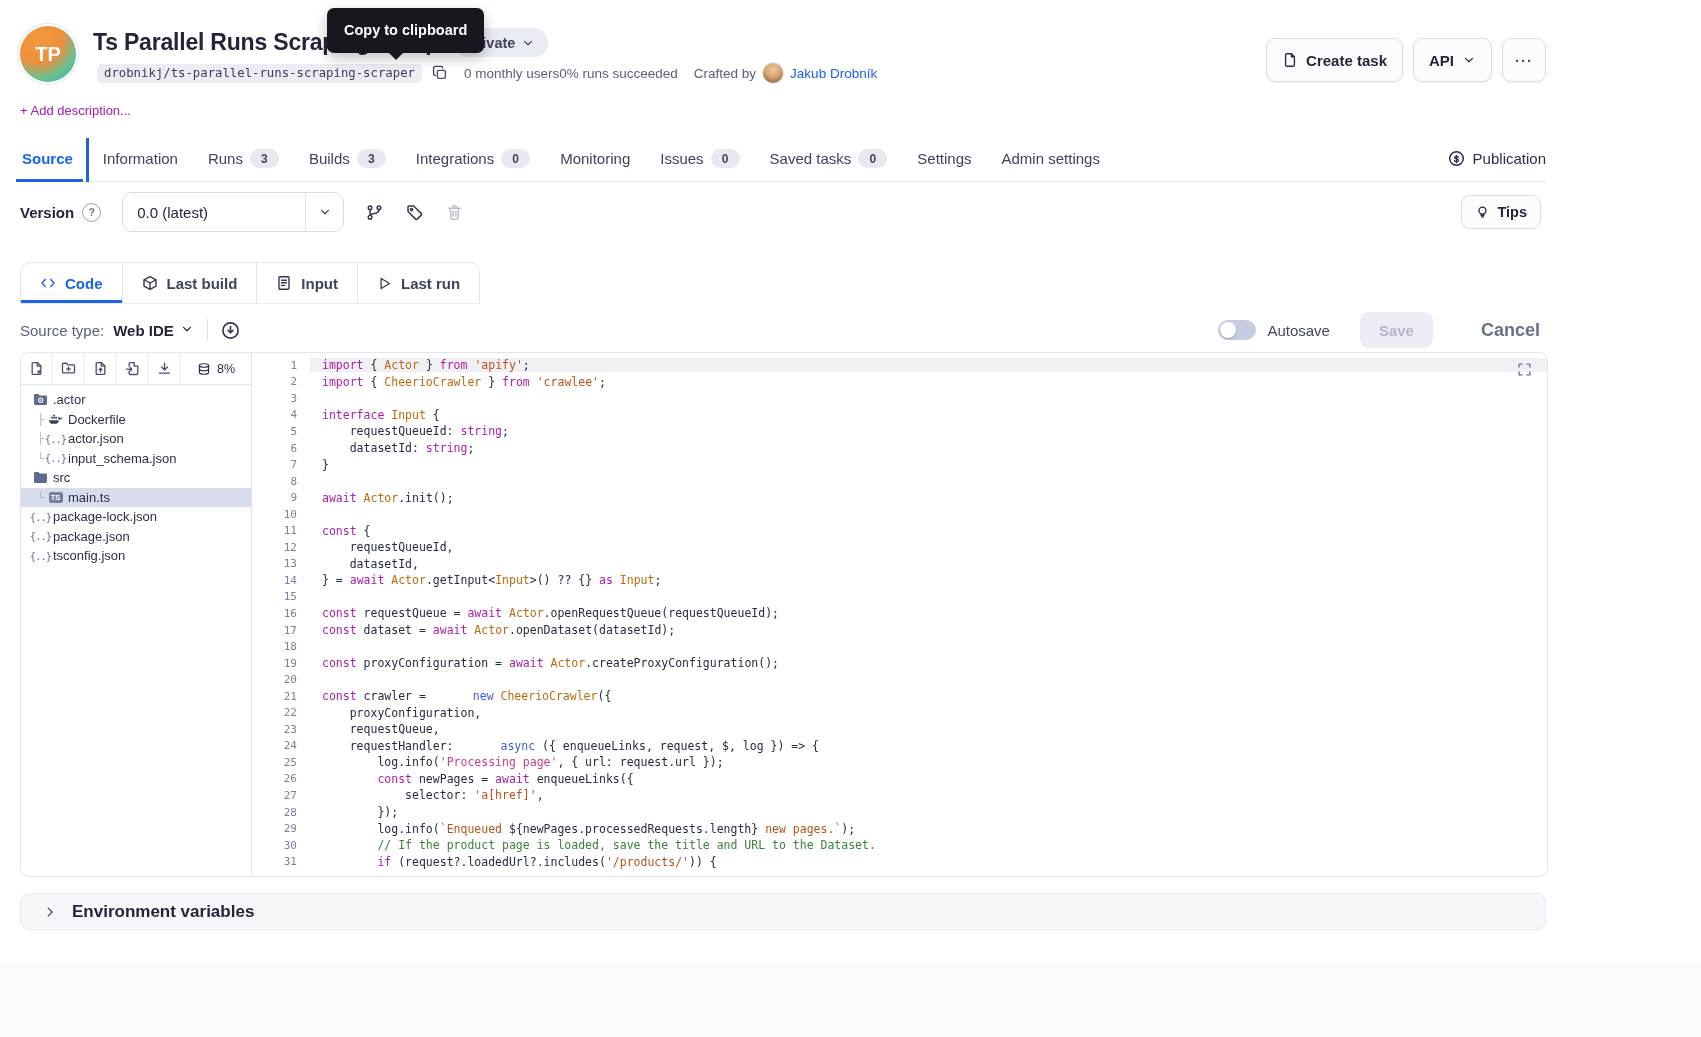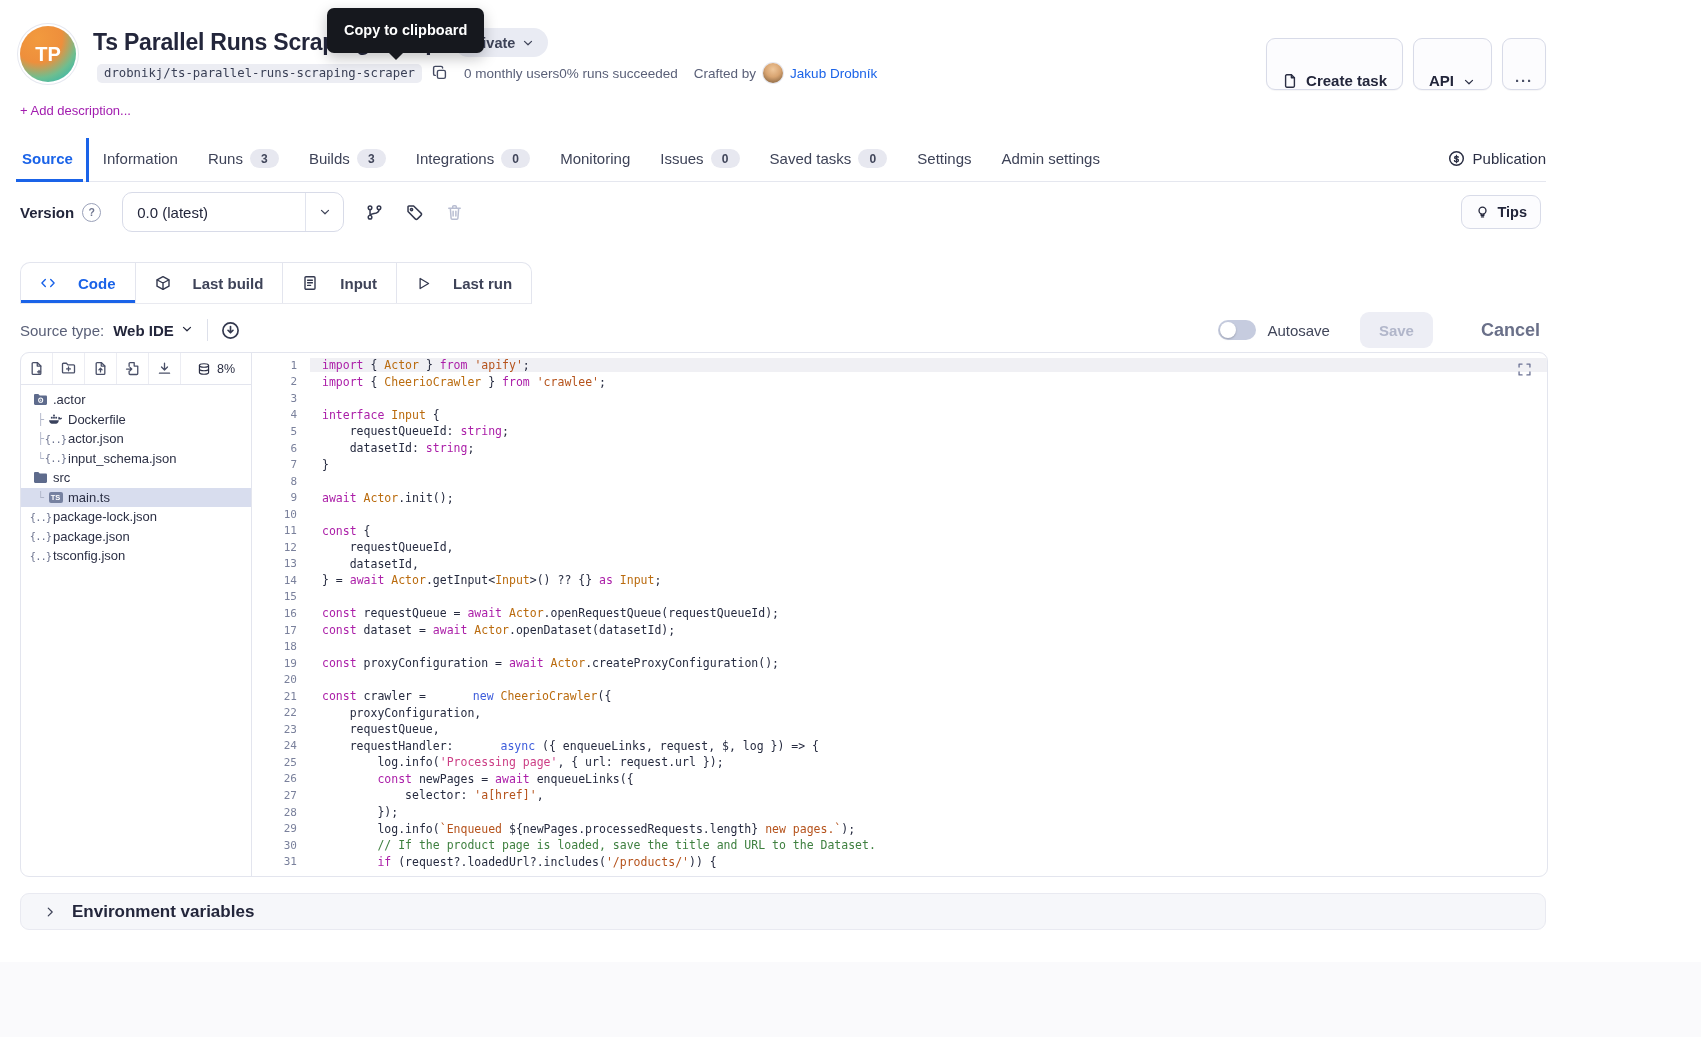--- a/index.html
+++ b/index.html
@@ -21,21 +21,21 @@
   .meta-row{position:absolute;left:97px;top:63px;display:flex;align-items:center;gap:16px;font-size:13.5px;color:#5A6078;}
   .repo-pill{display:inline-flex;align-items:center;height:19px;padding:0 7px;border-radius:5px;background:#ECEDF3;
              font-family:"DejaVu Sans Mono",monospace;font-size:12.3px;color:#3A4056;}
   .copy-ic{color:#454B63;margin-left:-6px;cursor:pointer;}
   .crafted{display:inline-flex;align-items:center;gap:7px;}
   .crafted-avatar{width:20px;height:20px;border-radius:50%;
       background:radial-gradient(circle at 50% 32%,#EFC79B 0%,#D8A471 45%,#9A744D 78%,#6E5236 100%);
       box-shadow:0 0 0 1px #E6E8F0;}
   .link{color:#1A63E8;cursor:pointer;}
   .hdr-actions{position:absolute;top:38px;right:155px;display:flex;gap:10px;}
-  .btn{display:inline-flex;align-items:flex-end;gap:8px;height:52px;padding:0 15px;border:1px solid #D8DBE8;
+  .btn{display:inline-flex;align-items:center;gap:8px;height:44px;padding:0 15px;border:1px solid #D8DBE8;
        border-radius:9px;background:#FCFCFE;font-size:15px;font-weight:600;color:#23263B;cursor:pointer;
        box-shadow:0 1px 1px rgba(26,30,50,.04);}
   .btn .ic{color:#2B2F44;}
   .btn-more{padding:0 12px;font-weight:700;color:#4A5066;letter-spacing:1px;}
   .add-desc{position:absolute;left:20px;top:103px;font-size:13px;color:#a21caf;cursor:pointer;text-align:center;}
 
   
   .tooltip{position:absolute;left:327px;top:8px;z-index:40;background:#16181E;color:#fff;border-radius:7px;
            padding:12px 17px;font-size:14.5px;font-weight:600;line-height:1.45;white-space:nowrap;
            box-shadow:0 5px 14px rgba(10,12,20,.25);}
@@ -69,21 +69,21 @@
   .ver-icons{display:flex;align-items:center;gap:23px;margin-left:22px;color:#33384E;}
   .ver-icons .ic{cursor:pointer;}
   .ver-icons .muted{color:#B8BDD1;}
   .tips-btn{position:absolute;right:5px;top:3px;height:34px;padding:0 13px;display:inline-flex;align-items:center;
             gap:7px;border:1px solid #D8DBE8;border-radius:9px;background:#FCFCFE;font-size:14.5px;font-weight:600;
             color:#23263B;cursor:pointer;}
 
   
   .vtabs{position:absolute;left:20px;top:262px;height:40px;display:inline-flex;border:1px solid #E3E5EE;
          border-bottom:1px solid #E9EAF0;border-radius:10px 10px 0 0;overflow:hidden;background:#fff;}
-  .vtab{position:relative;display:flex;align-items:center;gap:22px;padding:0 19px;font-size:15px;font-weight:600;
+  .vtab{position:relative;display:flex;align-items:center;gap:9px;padding:0 19px;font-size:15px;font-weight:600;
         color:#3E4358;border-right:1px solid #E3E5EE;cursor:pointer;}
   .vtab:last-child{border-right:0;}
   .vtab .ic{color:#33384E;}
   .vtab.active{color:#1A63E8;}
   .vtab.active .ic{color:#1A63E8;}
   .vtab.active::after{content:'';position:absolute;left:0;right:0;bottom:0;height:3px;background:#1A63E8;}
 
   
   .src-row{position:absolute;left:20px;right:155px;top:311px;height:38px;display:flex;align-items:center;}
   .src-label{font-size:15px;color:#5A6078;}

